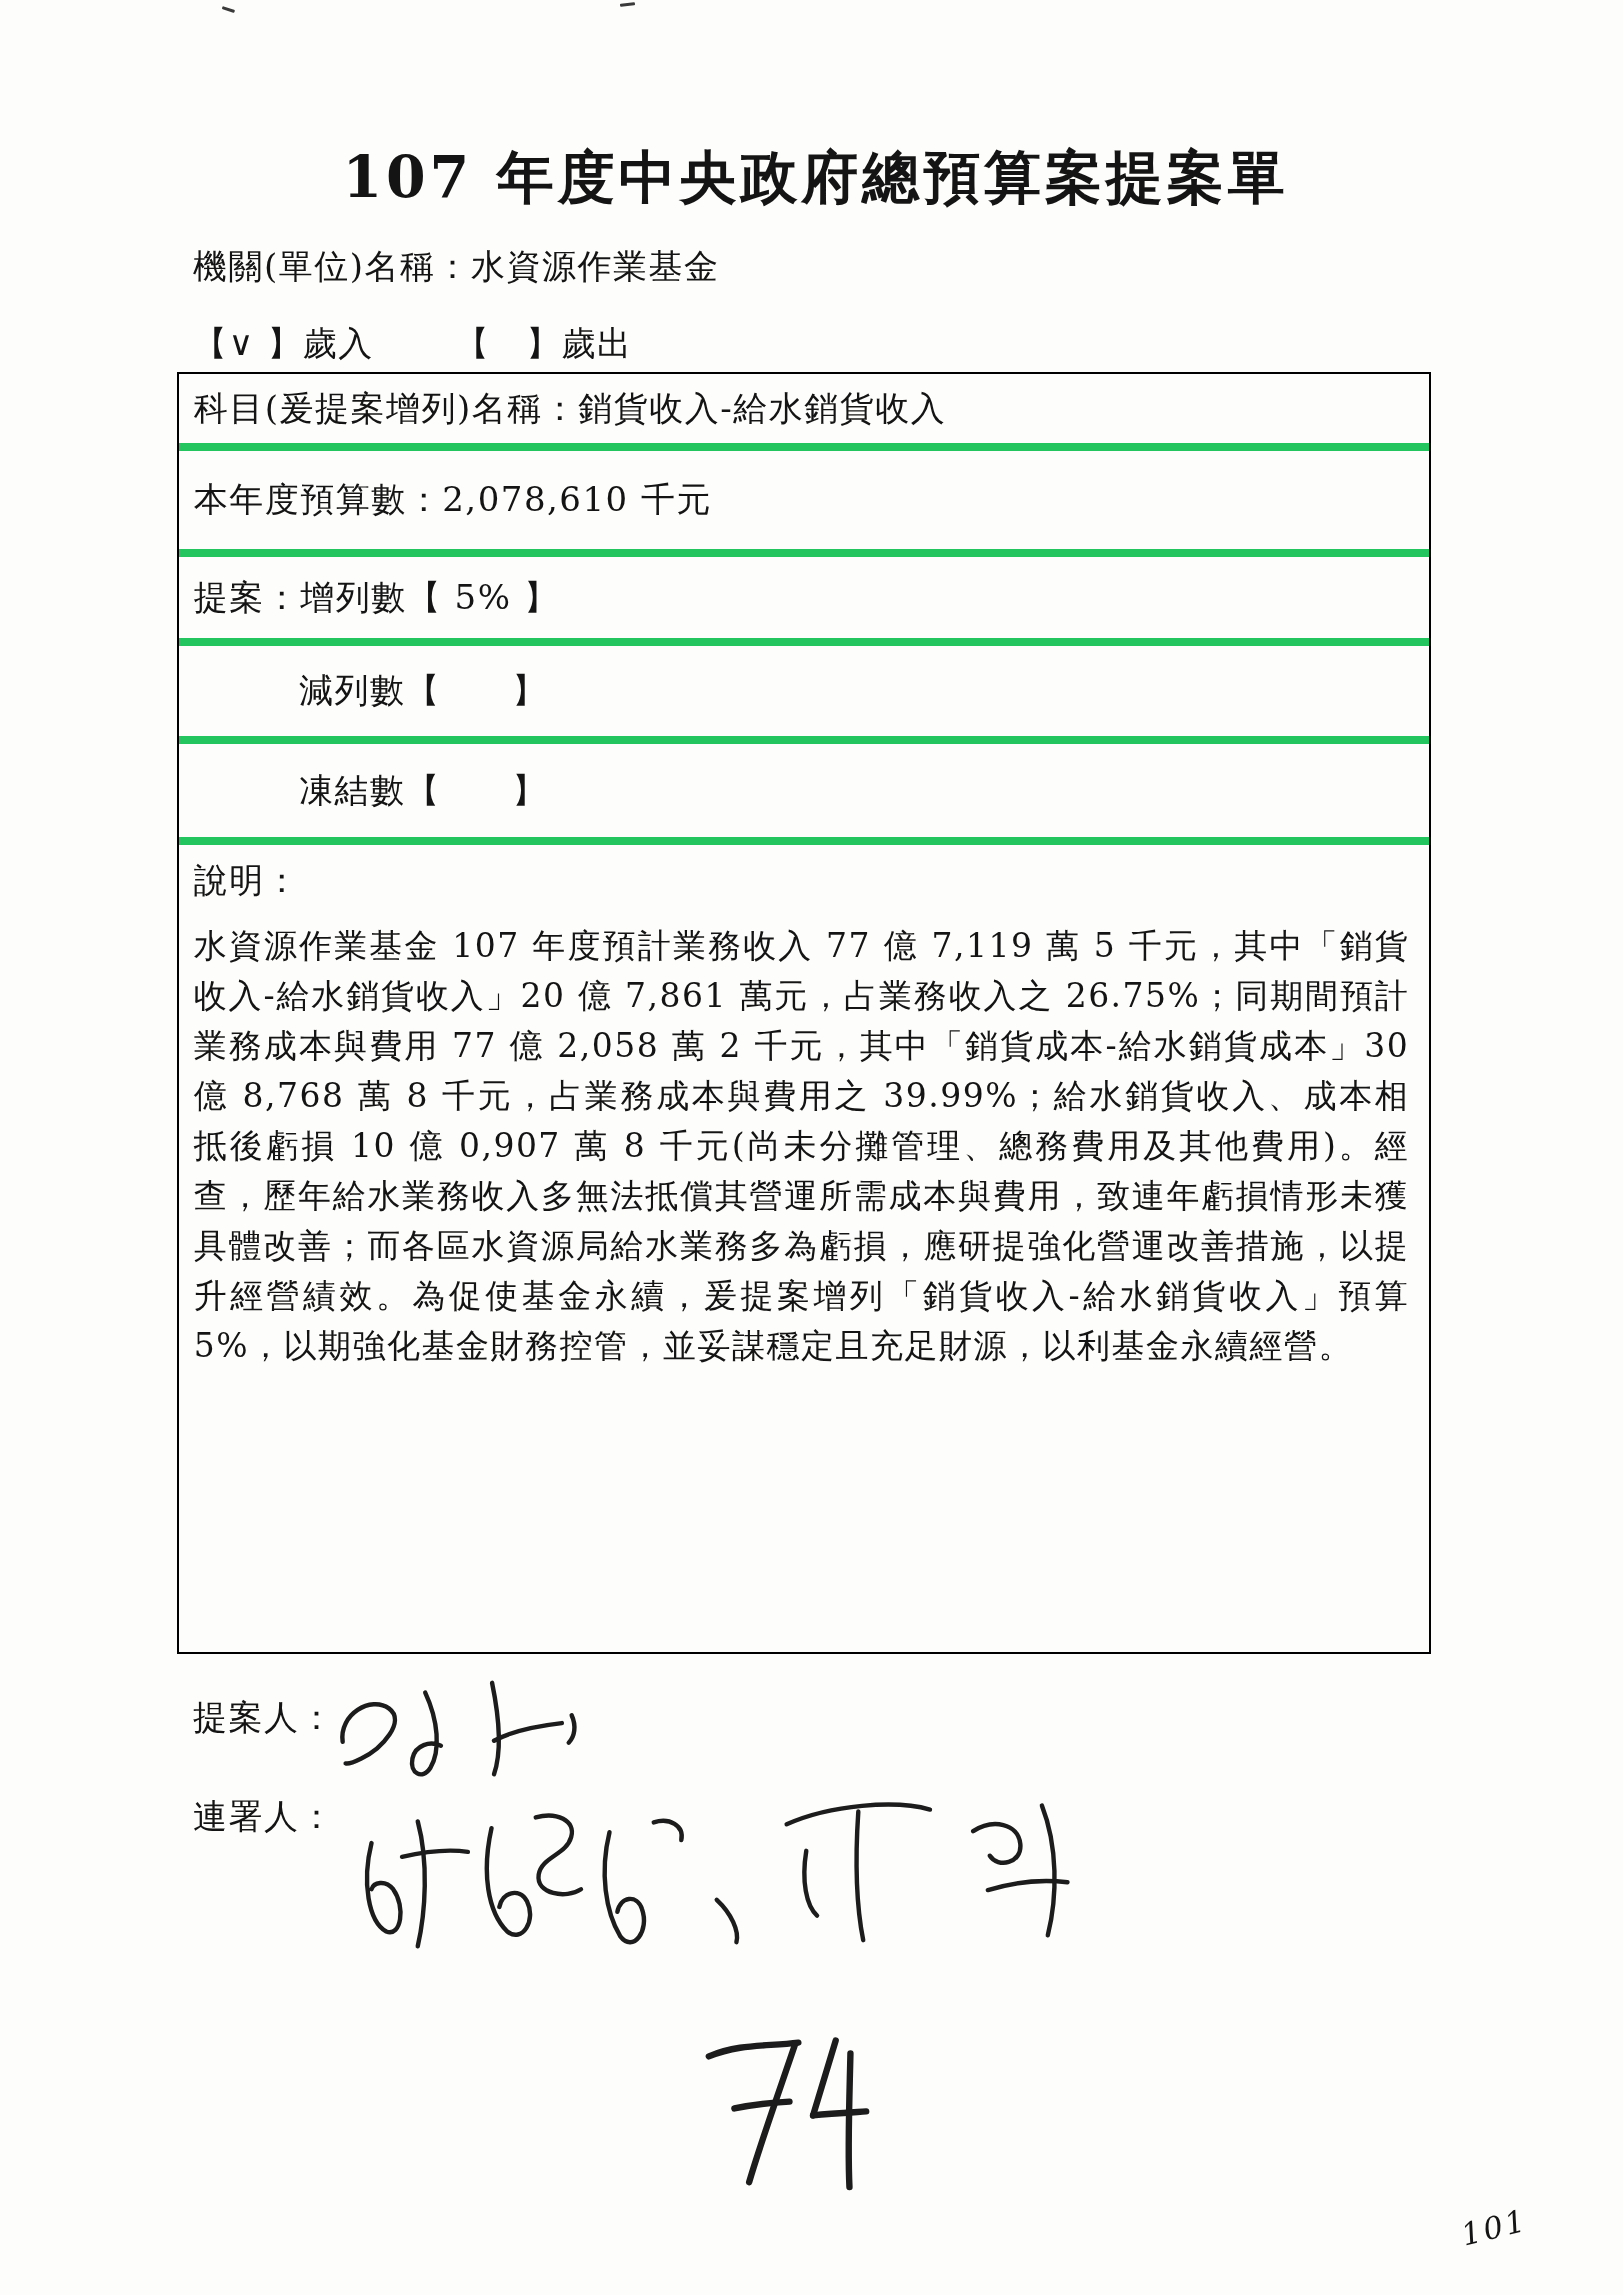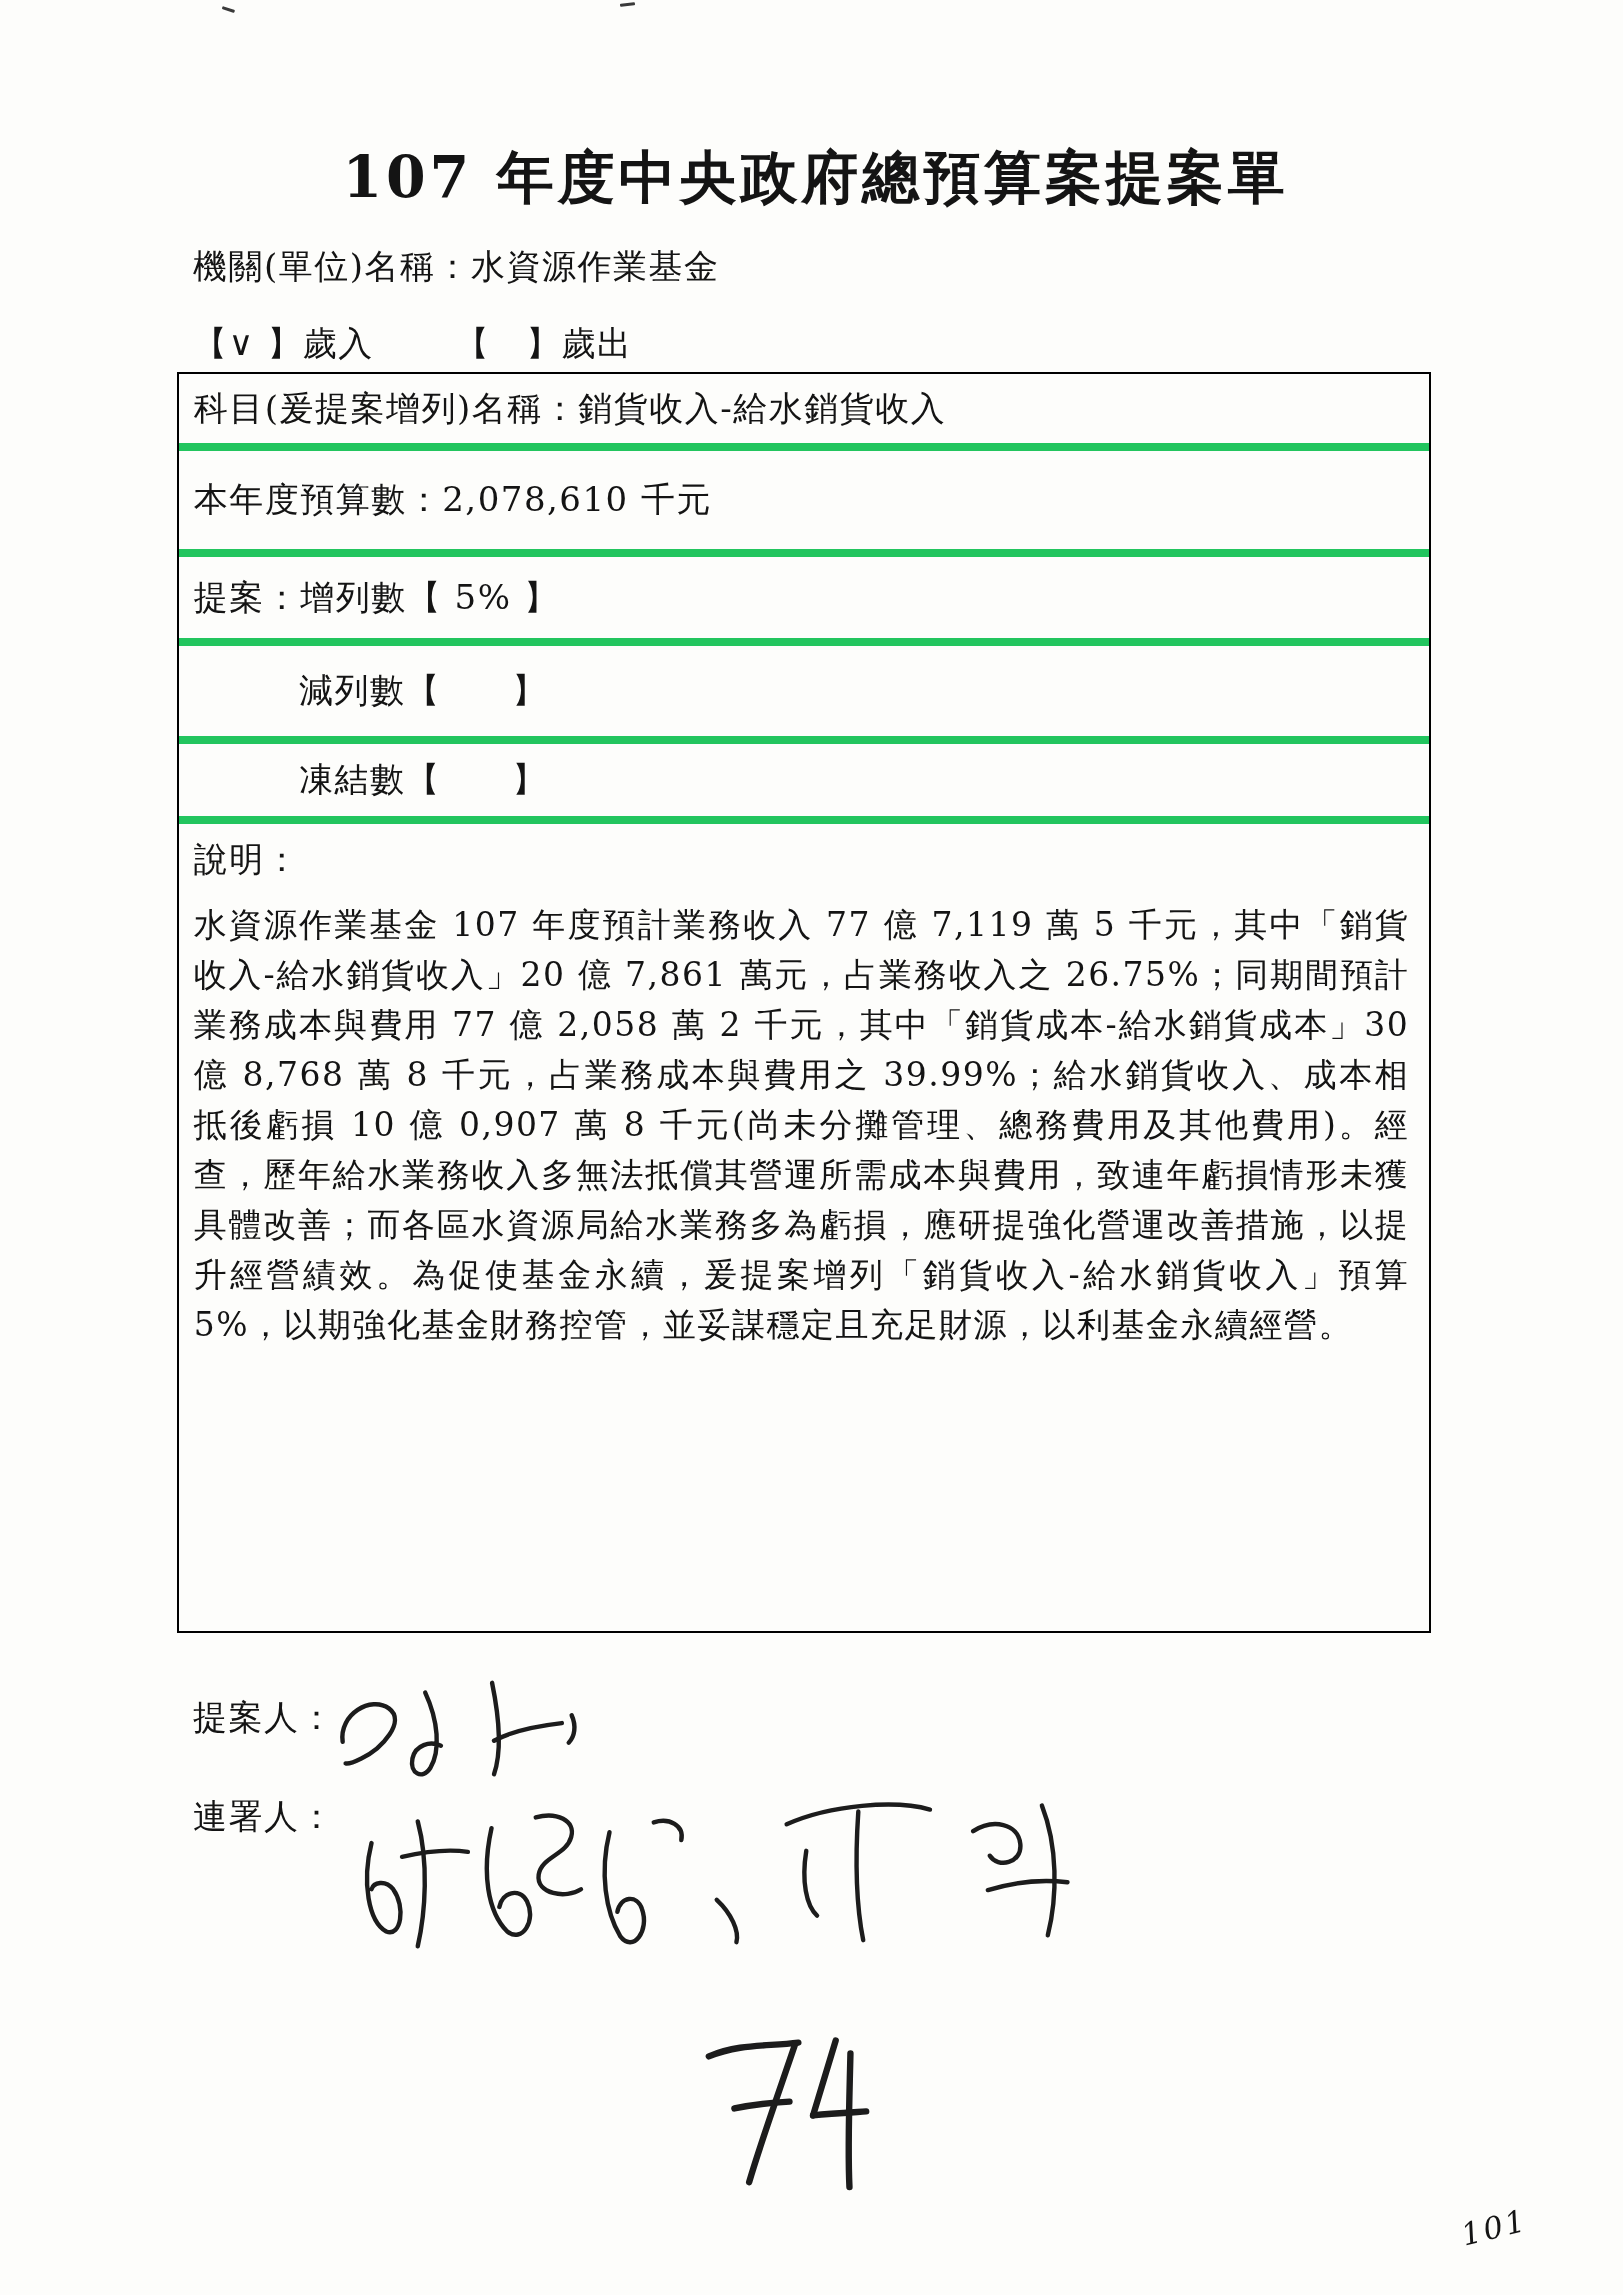--- a/index.html
+++ b/index.html
@@ -49,21 +49,21 @@
     font-size: 34px;
     letter-spacing: 1.5px;
     padding: 0 19.7px 0 14.7px;
     box-sizing: border-box;
   }
   .form-row + .form-row { border-top: 8px solid #22c55e; }
   .row-subject  { height: 69px; }
   .row-budget   { height: 106px; }
   .row-increase { height: 89px; text-align: right; }
   .row-decrease { height: 98px; padding-left: 120px; }
-  .row-freeze   { height: 80px; padding-left: 120px; }
+  .row-freeze   { height: 101px; padding-left: 120px; }
   .row-explain  {
     height: 815px;
     display: block;
     padding: 12.8px 17.7px 0 14.7px;
   }
   .explain-label { font-size: 34px; letter-spacing: 1.5px; }
   .explain-text {
     margin-top: 17.7px;
     font-size: 33px;
     line-height: 50px;

